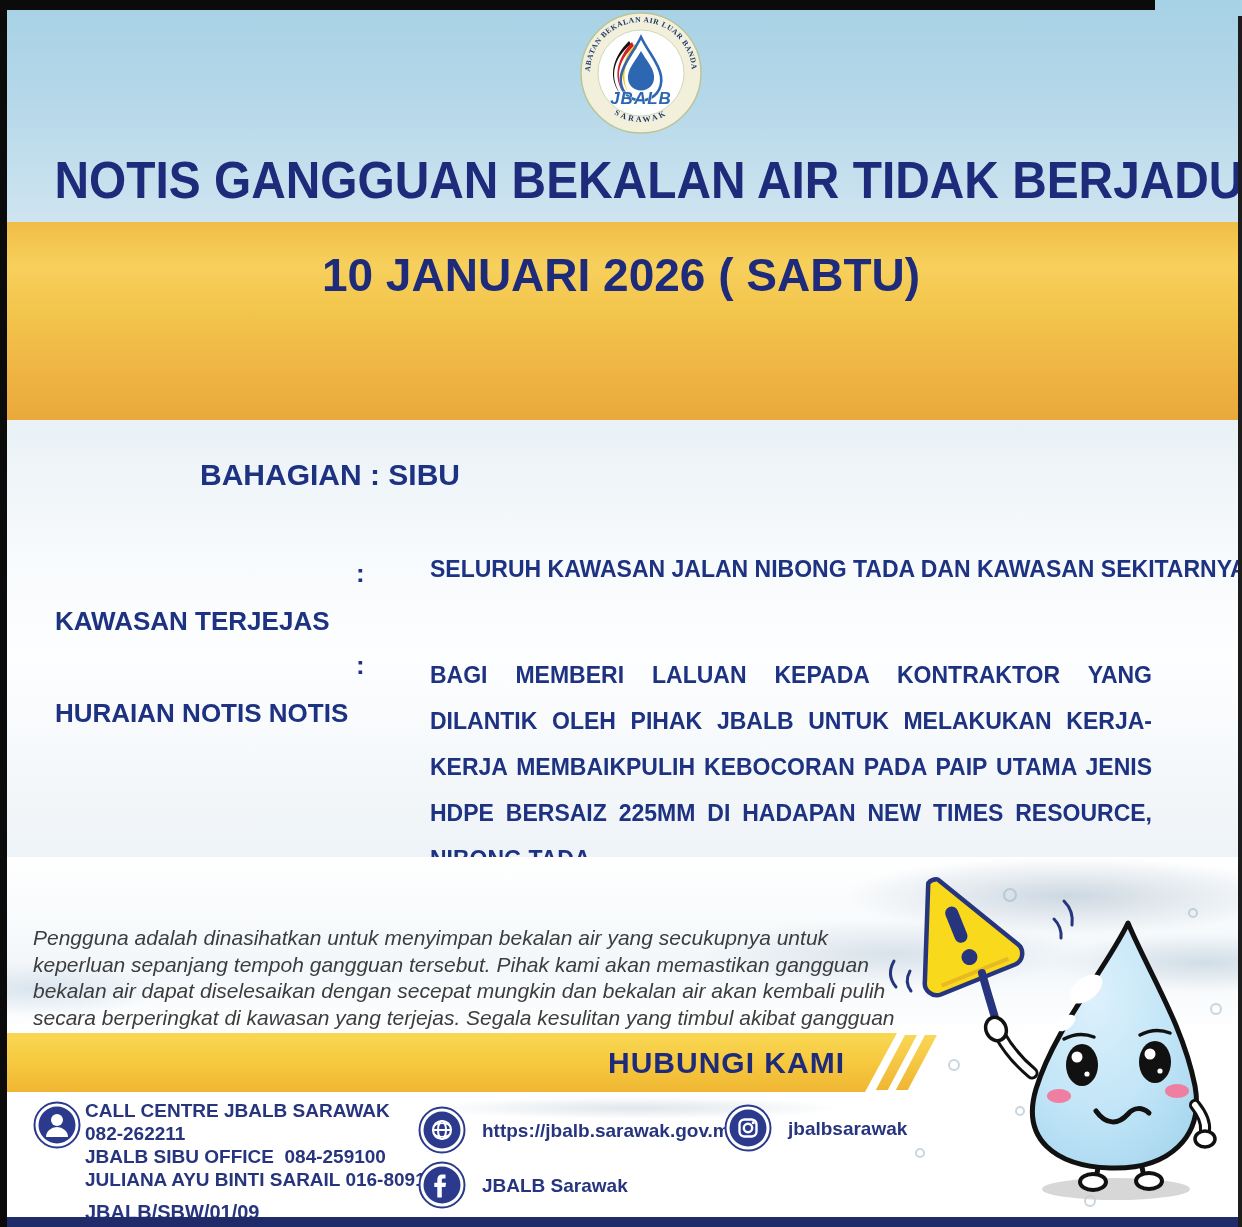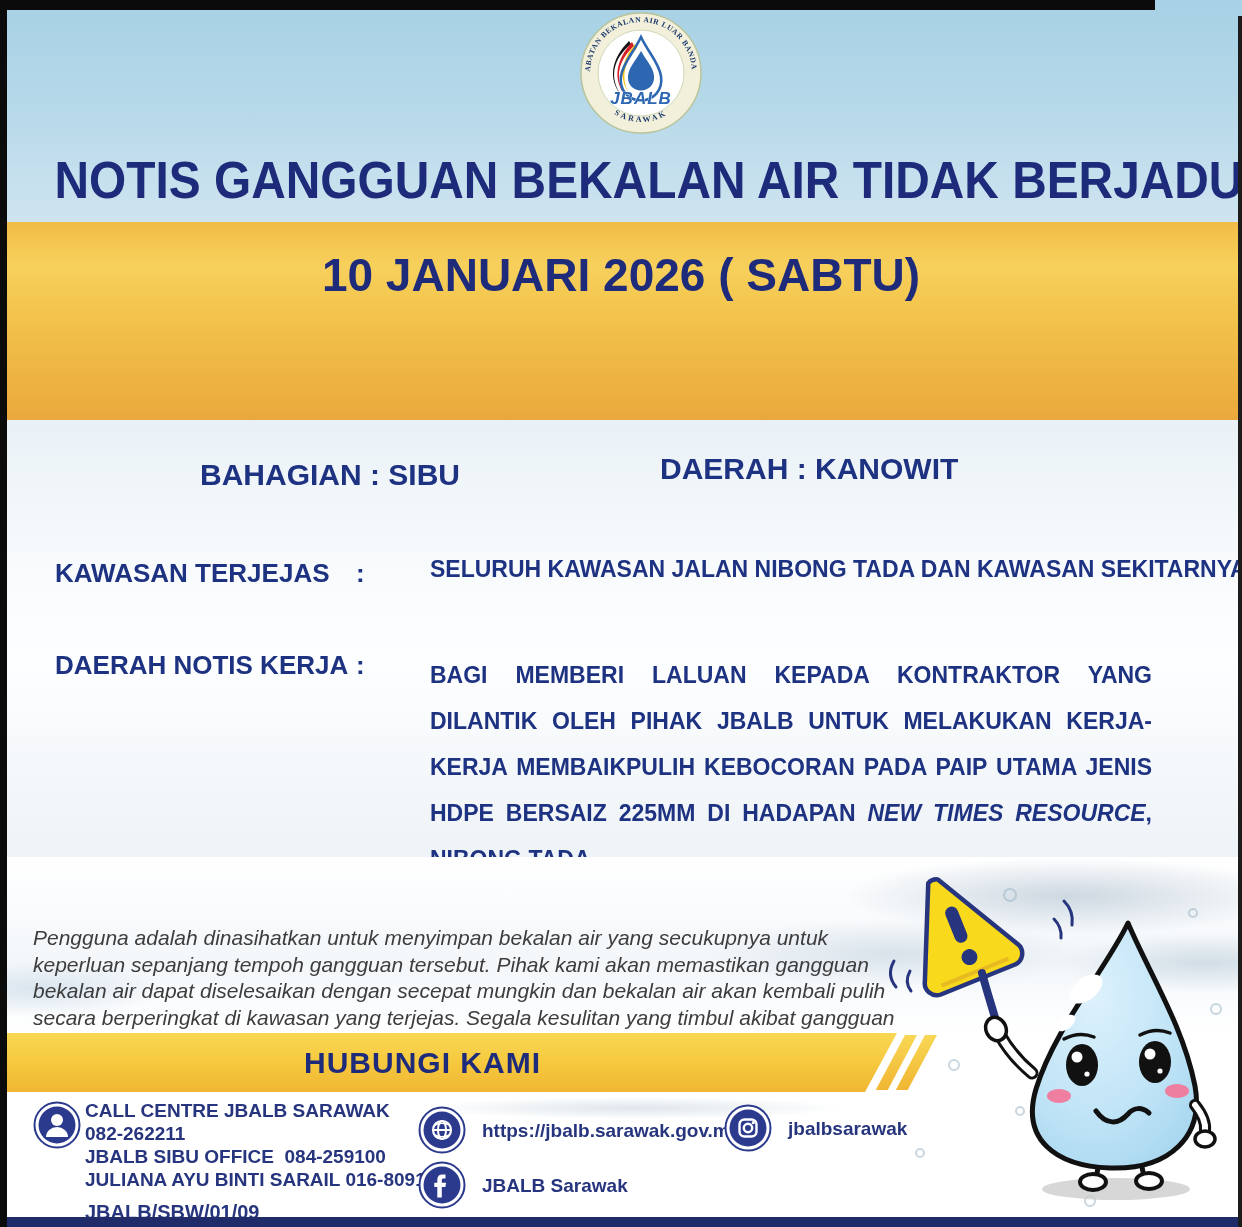--- a/index.html
+++ b/index.html
@@ -26,43 +26,43 @@
     background:linear-gradient(180deg,#f0bd46 0%,#f7d05c 22%,#f3c54c 45%,#eaa83c 100%);
     display:flex;flex-direction:column;align-items:center;justify-content:flex-start;
     padding-top:30px;box-sizing:border-box;gap:20px;}
   .date-line{color:#1e2b7a;font-size:46px;font-weight:bold;line-height:46px;white-space:nowrap;}
 
   
   .info{position:absolute;left:0;top:420px;width:100%;height:437px;
     background:linear-gradient(180deg,#e9f1f6 0%,#f7fafc 30%,#fdfeff 55%,#eef3f7 100%);}
   .loc-bahagian{position:absolute;left:200px;top:458px;font-size:30px;font-weight:bold;color:#1e3282;white-space:nowrap;}
   .loc-daerah{position:absolute;left:660px;top:452px;font-size:30px;font-weight:bold;color:#1e3282;white-space:nowrap;}
-  .row-label{position:absolute;left:55px;font-size:26px;font-weight:bold;color:#1e3282;white-space:nowrap;}
+  .row-label{position:absolute;left:55px;font-size:26px;font-weight:bold;color:#1e3282;white-space:nowrap;margin-top:48px;}
   .row-colon{position:absolute;left:356px;font-size:26px;font-weight:bold;color:#1e3282;}
   .kawasan-value{position:absolute;left:430px;top:556px;width:740px;font-size:23px;font-weight:bold;color:#1e3282;white-space:nowrap;}
   .huraian-text{position:absolute;left:430px;top:652px;width:722px;font-size:23px;font-weight:bold;
     color:#1e3282;text-align:justify;line-height:46px;}
-  .huraian-text .it{font-style:italic;margin-top:15px;}
+  .huraian-text .it{margin-top:15px;}
 
   
   .advisory-band{position:absolute;left:0;top:857px;width:100%;height:176px;
     background:
       radial-gradient(ellipse 320px 55px at 86% 22%, rgba(168,186,202,.55), transparent 70%),
       radial-gradient(ellipse 280px 48px at 72% 55%, rgba(190,205,218,.5), transparent 70%),
       radial-gradient(ellipse 220px 42px at 97% 60%, rgba(168,190,206,.45), transparent 70%),
       radial-gradient(ellipse 180px 40px at 3% 75%, rgba(187,207,224,.5), transparent 70%),
       linear-gradient(180deg,#ffffff 0%,#f3f7fa 60%,#ffffff 100%);}
   .advisory-text{position:absolute;left:33px;top:925px;width:878px;
     font-size:21px;font-style:italic;color:#3d3d3d;line-height:26.5px;font-weight:500;}
 
   
   .hubungi{position:absolute;left:0;top:1033px;width:900px;height:59px;
     background:linear-gradient(180deg,#f9d754 0%,#f6c93e 50%,#f0b633 100%);
     clip-path:polygon(0 0,897px 0,865px 100%,0 100%);
-    display:flex;align-items:center;justify-content:center;}
+    display:flex;align-items:center;justify-content:flex-end;}
   .hubungi-label{color:#1e2b7a;font-size:30px;font-weight:bold;letter-spacing:1px;margin-right:55px;}
   .stripe{position:absolute;top:1035px;width:12px;height:55px;
     background:linear-gradient(180deg,#f9d754,#f0b633);transform:skewX(-28deg);transform-origin:top left;}
   .stripe.s1{left:905px;}
   .stripe.s2{left:925px;}
 
   
   .footer{position:absolute;left:0;top:1092px;width:100%;height:125px;background:#fff;}
   .footer-swirl{position:absolute;left:330px;top:1092px;width:760px;height:40px;
     background:radial-gradient(ellipse 300px 16px at 40% 40%, rgba(176,193,207,.4), transparent 70%);}
@@ -116,27 +116,26 @@
       <span>NOTIS GANGGUAN BEKALAN AIR TIDAK BERJADUAL</span>
     </div>
   </div>
 
   <div class="date-banner">
     <div class="date-line">10 JANUARI 2026 ( SABTU)</div>
   </div>
 
   <div class="info"></div>
   <div class="loc-bahagian">BAHAGIAN : SIBU</div>
-  <div class="loc-daerah">DAERAH : KANOWIT</div>
 
   <div class="row-label" style="top:558px;">KAWASAN TERJEJAS</div>
   <div class="row-colon" style="top:558px;">:</div>
   <div class="kawasan-value">SELURUH KAWASAN JALAN NIBONG TADA DAN KAWASAN SEKITARNYA</div>
 
-  <div class="row-label" style="top:650px;">DAERAH NOTIS KERJA</div>
+  <div class="row-label" style="top:650px;">HURAIAN NOTIS NOTIS</div>
   <div class="row-colon" style="top:650px;">:</div>
   <div class="huraian-text"><span>BAGI MEMBERI LALUAN KEPADA KONTRAKTOR YANG DILANTIK OLEH PIHAK JBALB UNTUK MELAKUKAN KERJA-KERJA MEMBAIKPULIH KEBOCORAN PADA PAIP UTAMA JENIS HDPE BERSAIZ 225MM DI HADAPAN </span><span class="it">NEW TIMES RESOURCE</span><span>, NIBONG TADA.</span></div>
 
   <div class="advisory-band"></div>
   <div class="advisory-text">Pengguna adalah dinasihatkan untuk menyimpan bekalan air yang secukupnya untuk keperluan sepanjang tempoh gangguan tersebut. Pihak kami akan memastikan gangguan bekalan air dapat diselesaikan dengan secepat mungkin dan bekalan air akan kembali pulih secara berperingkat di kawasan yang terjejas. Segala kesulitan yang timbul akibat gangguan ini adalah sangat dikesali.</div>
 
   <div class="hubungi">
     <div class="hubungi-label">HUBUNGI KAMI</div>
   </div>
   <div class="stripe s1"></div>

